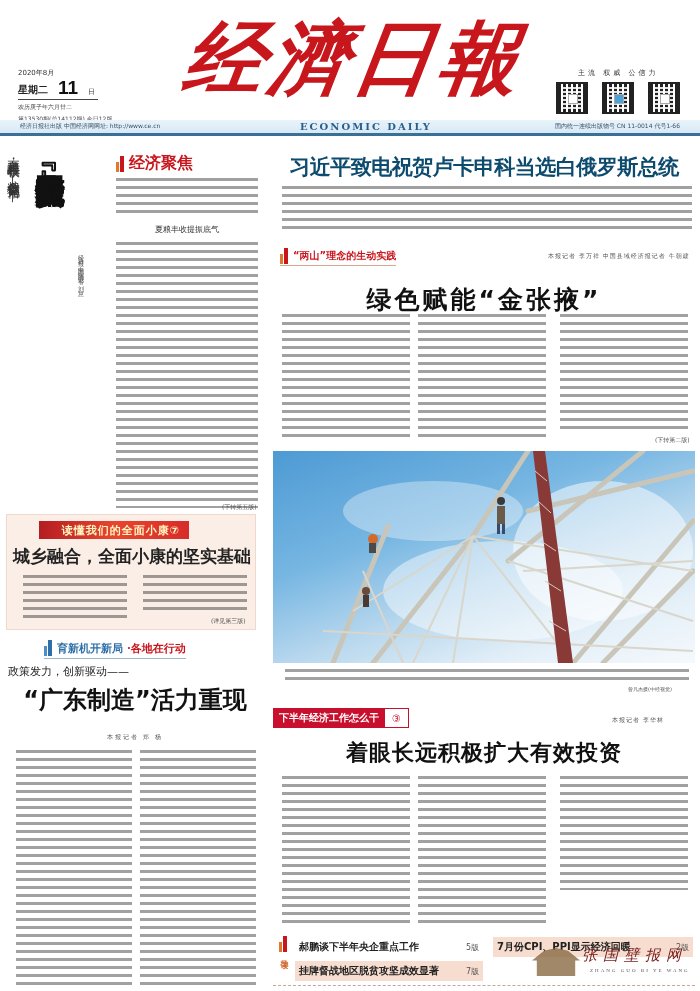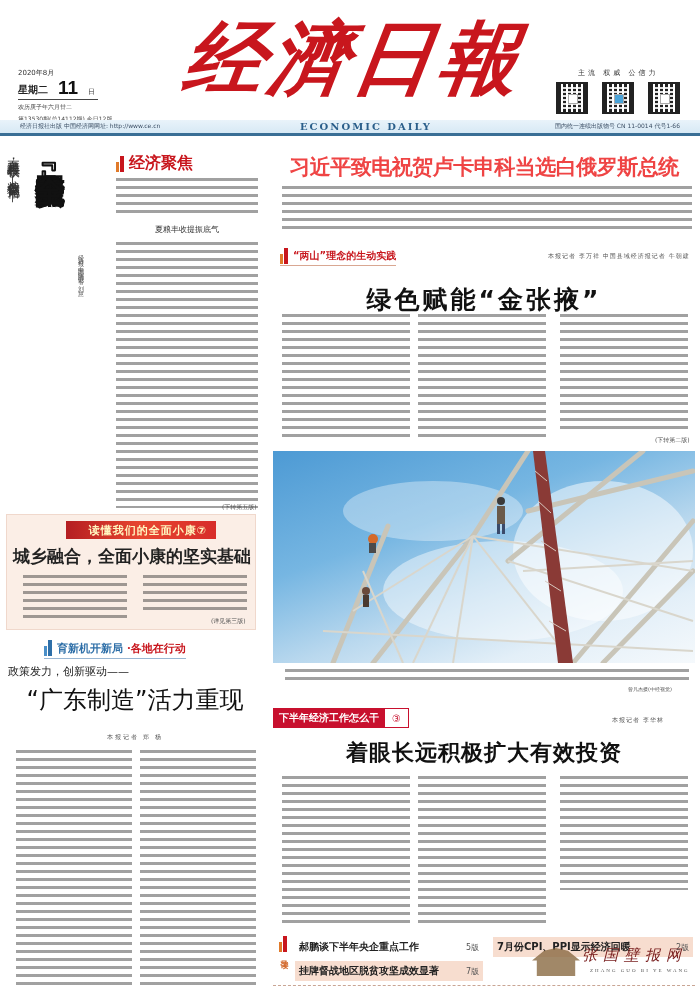--- a/index.html
+++ b/index.html
@@ -49,34 +49,34 @@
   .focus-text { font-size: 16px; color: #c8161d; font-weight: bold; }
 
   .textblock { position: absolute; background:
       repeating-linear-gradient(180deg, transparent 0 2px, rgba(40,40,40,.55) 2px 5px, transparent 5px 8px);
       opacity: .8; }
   .subhead { position: absolute; font-size: 8px; color: #333; text-align: center; }
   .editor-tag { position: absolute; font-size: 6px; color: #555; }
 
   
   .feature-box { position: absolute; left: 6px; top: 514px; width: 250px; height: 116px; background: #fbeee6; border: 1px solid #f0d8cc; }
-  .feature-banner { position: absolute; left: 59px; top: 6px; width: 150px; height: 18px; background: linear-gradient(90deg, #b41e22, #e8452f, #d72c2a); display: flex; align-items: center; justify-content: center; padding-left: 14px; }
+  .feature-banner { position: absolute; left: 32px; top: 6px; width: 150px; height: 18px; background: linear-gradient(90deg, #b41e22, #e8452f, #d72c2a); display: flex; align-items: center; justify-content: center; padding-left: 14px; }
   .feature-banner span { font-size: 11px; font-weight: bold; color: #fff6c0; letter-spacing: 1px; }
   .feature-title { position: absolute; left: 0; top: 30px; width: 250px; text-align: center; font-size: 17px; font-weight: bold; color: #222; }
 
   
   .section-tag { position: absolute; left: 44px; top: 640px; display: flex; align-items: center; gap: 4px; border-bottom: 1px solid #9ab7d3; padding-bottom: 2px; }
   .section-tag .t1 { font-size: 11px; font-weight: bold; color: #2e6fa8; }
   .section-tag .t2 { font-size: 11px; font-weight: bold; color: #c8161d; font-family: "DejaVu Serif", serif; }
   .gd-kicker { position: absolute; left: 8px; top: 664px; font-size: 11px; color: #222; }
-  .gd-head { position: absolute; left: 0; top: 684px; width: 270px; text-align: center; font-size: 24px; font-weight: normal; color: #111; }
+  .gd-head { position: absolute; left: 0; top: 684px; width: 270px; text-align: center; font-size: 24px; font-weight: bold; color: #111; }
   .gd-byline { position: absolute; left: 0; top: 733px; width: 270px; text-align: center; font-size: 6px; color: #555; letter-spacing: 2px; }
 
   
-  .top-head { position: absolute; left: 268px; top: 153px; width: 432px; text-align: center; font-size: 21px; font-weight: bold; color: #ef4444; letter-spacing: -0.5px; }
+  .top-head { position: absolute; left: 268px; top: 153px; width: 432px; text-align: center; font-size: 21px; font-weight: bold; color: #0c4a6e; letter-spacing: -0.5px; }
 
   .ls-tag { position: absolute; left: 280px; top: 248px; display: flex; align-items: center; gap: 4px; border-bottom: 1px solid #d9a792; padding-bottom: 1px; }
   .ls-tag span { font-size: 10px; font-weight: bold; color: #c8161d; }
   .ls-byline { position: absolute; left: 548px; top: 252px; font-size: 6px; color: #555; letter-spacing: 1px; }
   .ls-head { position: absolute; left: 268px; top: 268px; width: 432px; text-align: center; font-size: 25px; color: #111; letter-spacing: 3px; margin-top: 15px; }
 
   .photo { position: absolute; left: 273px; top: 451px; width: 422px; height: 212px; overflow: hidden;
     background: linear-gradient(160deg, #4d9ad4 0%, #76b6e2 35%, #b9d8ee 60%, #e3eff8 80%, #f5f9fc 100%); }
   .photo-caption { position: absolute; left: 285px; top: 667px; width: 404px; font-size: 5px; color: #555; line-height: 8px; }
   .photo-credit { position: absolute; left: 628px; top: 686px; font-size: 5px; color: #555; }

